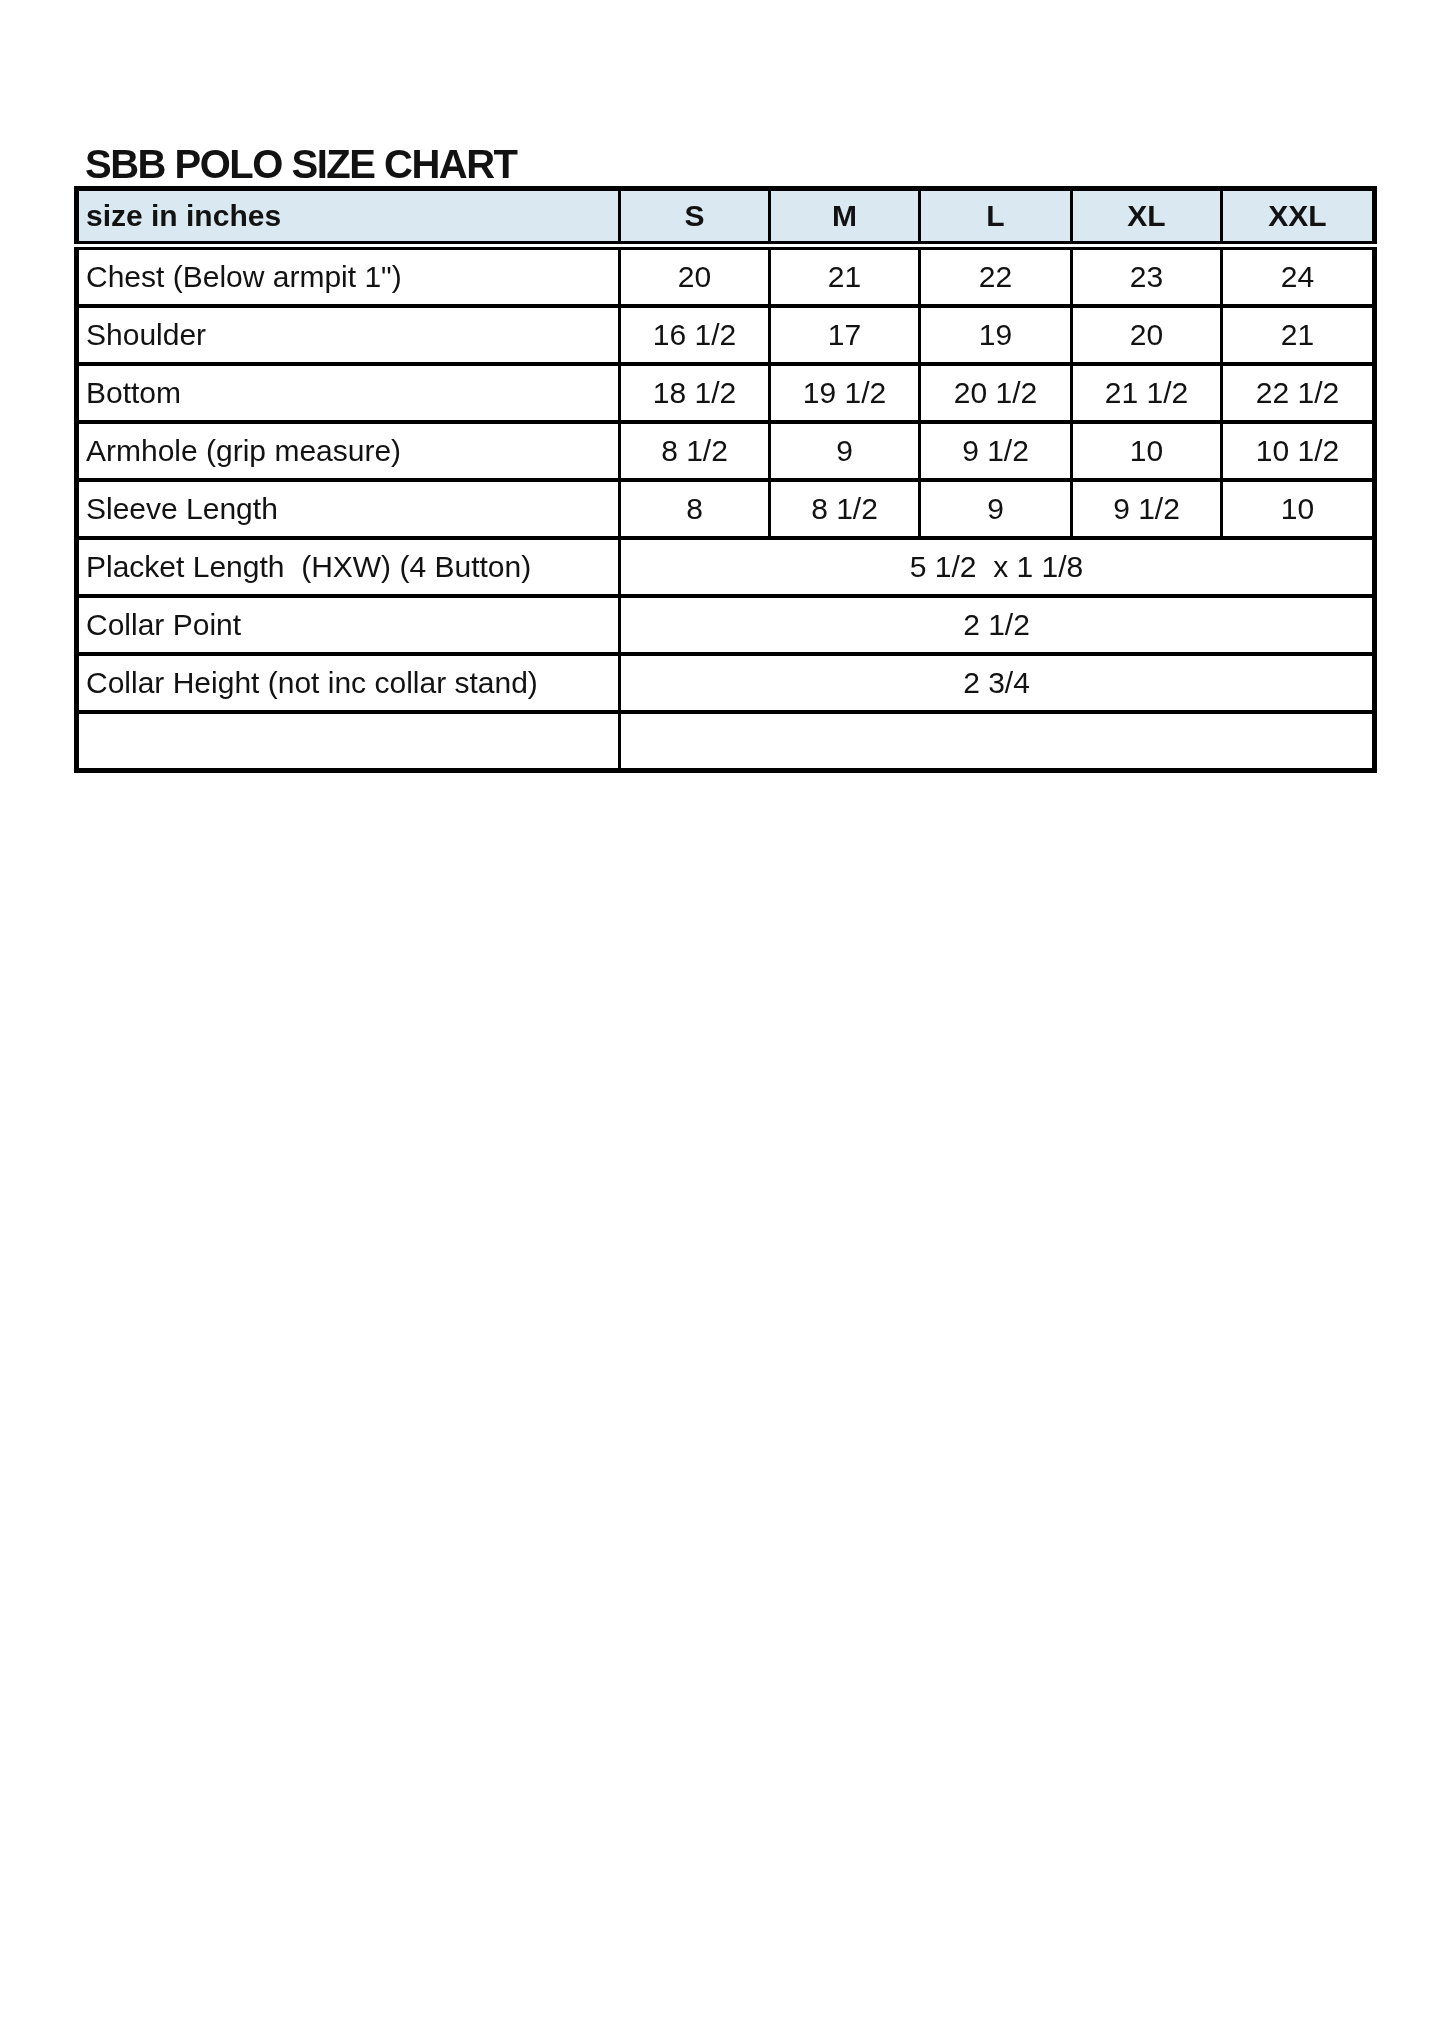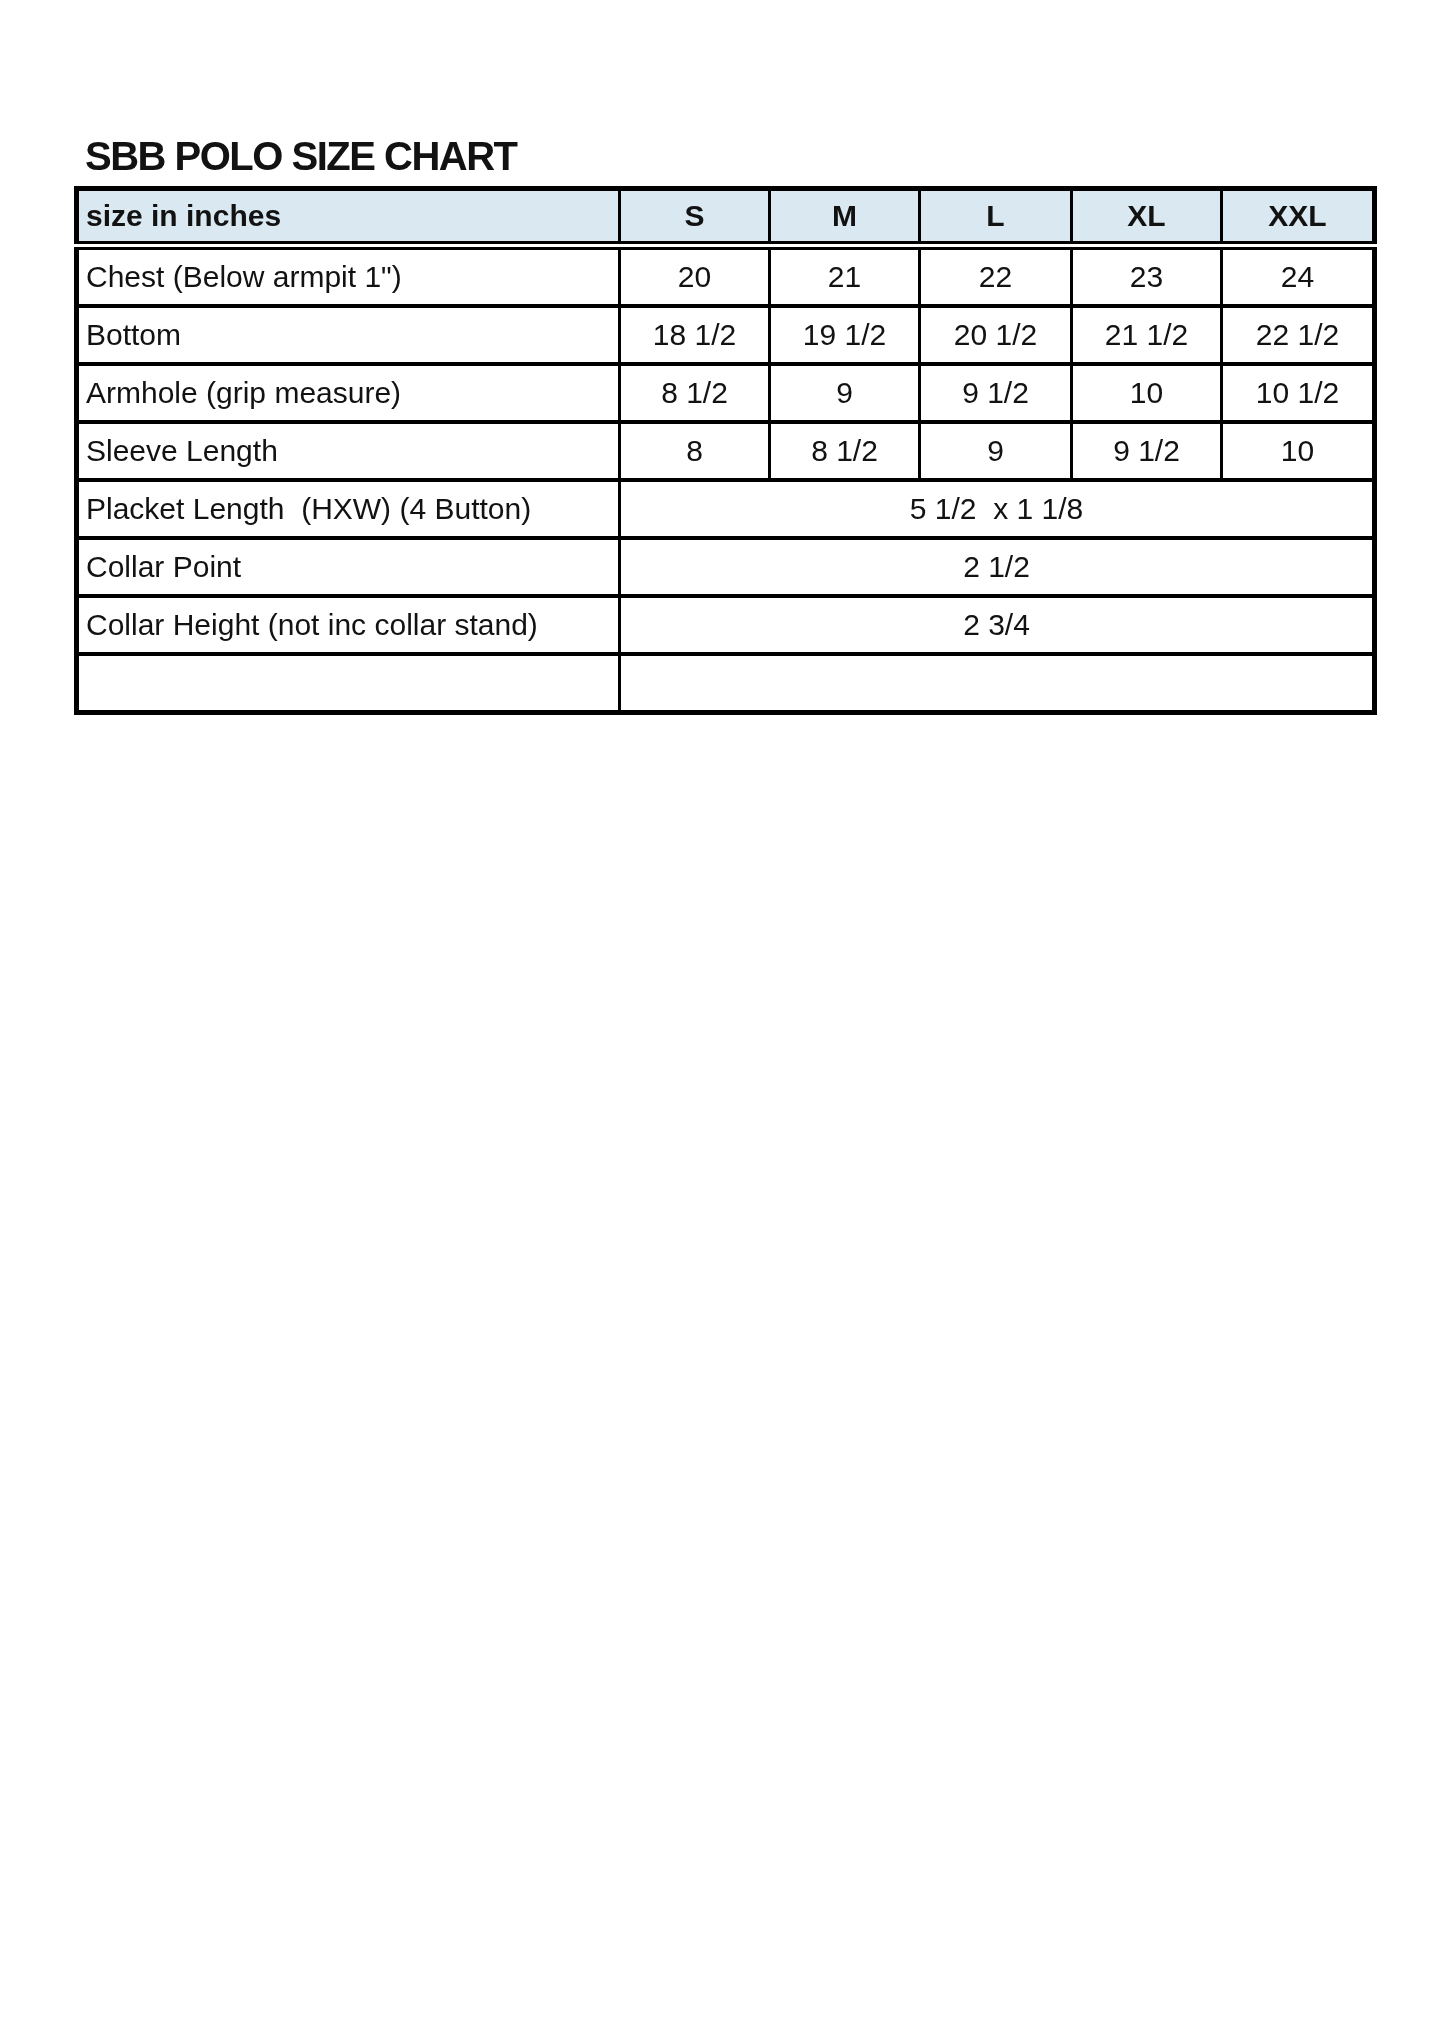--- a/index.html
+++ b/index.html
@@ -8,21 +8,21 @@
     width: 1445px;
     height: 2043px;
     background: #ffffff;
     font-family: "Liberation Sans", sans-serif;
     color: #121212;
     overflow: hidden;
   }
   .title {
     position: absolute;
     left: 85px;
-    top: 134px;
+    top: 142px;
     font-size: 40px;
     font-weight: 700;
     letter-spacing: -1.5px;
     white-space: pre;
   }
   table.size-chart {
     position: absolute;
     left: 74px;
     top: 186px;
     width: 1298px;
@@ -85,20 +85,28 @@
     <tbody>
         <tr>
           <td class="label-cell">Chest (Below armpit 1")</td>
           <td class="value-cell">20</td>
           <td class="value-cell">21</td>
           <td class="value-cell">22</td>
           <td class="value-cell">23</td>
           <td class="value-cell">24</td>
         </tr>
         <tr>
+          <td class="label-cell">Shoulder</td>
+          <td class="value-cell">16 1/2</td>
+          <td class="value-cell">17</td>
+          <td class="value-cell">19</td>
+          <td class="value-cell">20</td>
+          <td class="value-cell">21</td>
+        </tr>
+        <tr>
           <td class="label-cell">Bottom</td>
           <td class="value-cell">18 1/2</td>
           <td class="value-cell">19 1/2</td>
           <td class="value-cell">20 1/2</td>
           <td class="value-cell">21 1/2</td>
           <td class="value-cell">22 1/2</td>
         </tr>
         <tr>
           <td class="label-cell">Armhole (grip measure)</td>
           <td class="value-cell">8 1/2</td>

